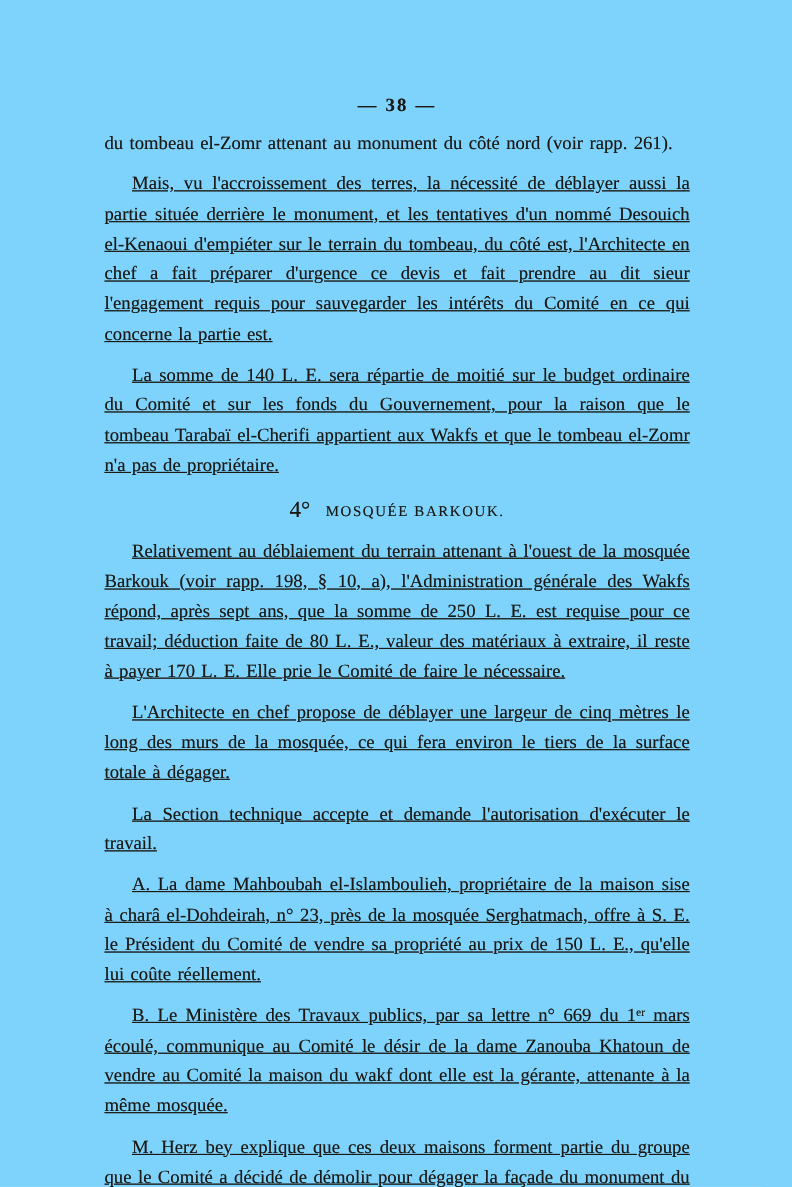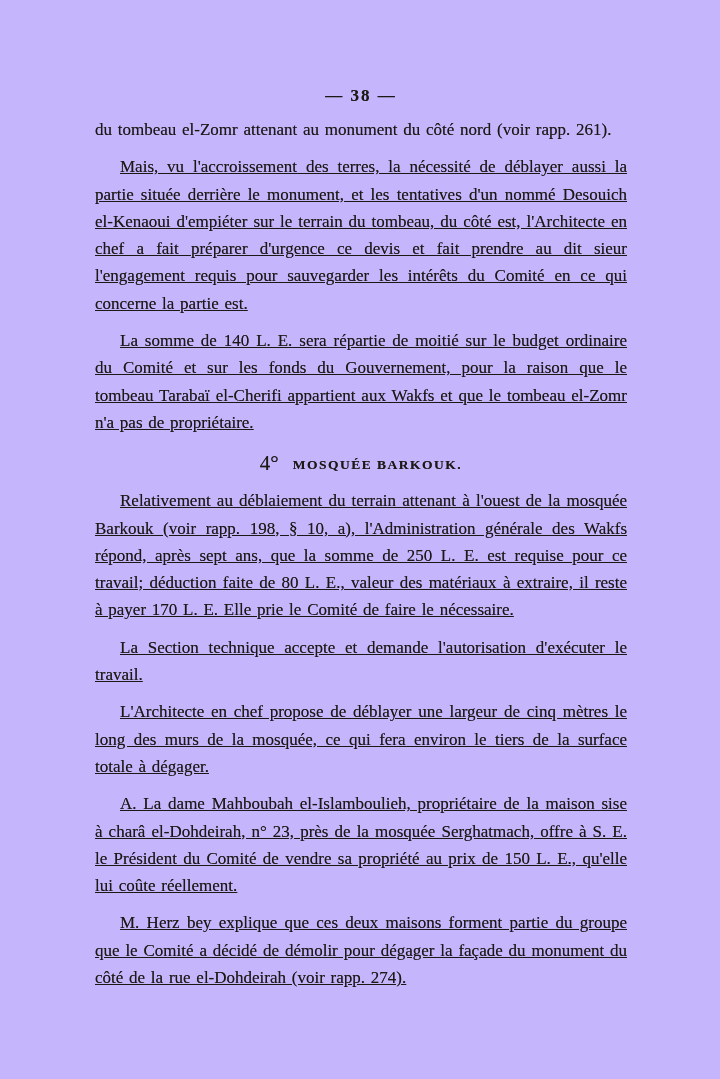--- a/index.html
+++ b/index.html
@@ -5,21 +5,21 @@
   html, body {
     margin: 0;
     padding: 0;
     background: #e8e8e8;
   }
   .scan-page {
     position: relative;
     width: 720px;
     height: 1079px;
     margin: 0 auto;
-    background: #c4b5fd;
+    background: #7dd3fc;
     overflow: hidden;
     font-family: "Liberation Serif", "DejaVu Serif", serif;
     color: #1c1813;
   }
   .text-block {
     position: absolute;
     left: 85px;
     top: 86px;
     width: 552px;
   }
@@ -50,21 +50,21 @@
     text-shadow: 0 0 0.5px rgba(20,15,10,0.55);
   }
   .section-heading .num {
     font-size: 21px;
     font-weight: normal;
     vertical-align: -1px;
     margin-right: 10px;
   }
   .section-heading .title {
     font-size: 13.5px;
-    font-weight: bold;
+    font-weight: normal;
     letter-spacing: 1.5px;
   }
 </style>
 </head>
 <body>
 
 <div class="scan-page">
   <div class="text-block">
 
     <div class="page-number">— 38 —</div>
@@ -75,24 +75,25 @@
 
     <p class="body-par indent">La somme de 140 L. E. sera répartie de moitié sur le budget ordinaire du Comité et sur les fonds du Gouvernement, pour la raison que le tombeau Tarabaï el-Cherifi appartient aux Wakfs et que le tombeau el-Zomr n'a pas de propriétaire.</p>
 
     <div class="section-heading">
       <span class="num">4°</span>
       <span class="title">MOSQUÉE BARKOUK.</span>
     </div>
 
     <p class="body-par indent">Relativement au déblaiement du terrain attenant à l'ouest de la mosquée Barkouk (voir rapp. 198, § 10, a), l'Administration générale des Wakfs répond, après sept ans, que la somme de 250 L. E. est requise pour ce travail; déduction faite de 80 L. E., valeur des matériaux à extraire, il reste à payer 170 L. E. Elle prie le Comité de faire le nécessaire.</p>
 
+    <p class="body-par indent">L'Architecte en chef propose de déblayer une largeur de cinq mètres le long des murs de la mosquée, ce qui fera environ le tiers de la surface totale à dégager.</p>
+
     <p class="body-par indent">La Section technique accepte et demande l'autorisation d'exécuter le travail.</p>
-
-    <p class="body-par indent">L'Architecte en chef propose de déblayer une largeur de cinq mètres le long des murs de la mosquée, ce qui fera environ le tiers de la surface totale à dégager.</p>
 
 
     <p class="body-par indent">A. La dame Mahboubah el-Islamboulieh, propriétaire de la maison sise à charâ el-Dohdeirah, n° 23, près de la mosquée Serghatmach, offre à S. E. le Président du Comité de vendre sa propriété au prix de 150 L. E., qu'elle lui coûte réellement.</p>
 
+    <p class="body-par indent">B. Le Ministère des Travaux publics, par sa lettre n° 669 du 1ᵉʳ mars écoulé, communique au Comité le désir de la dame Zanouba Khatoun de vendre au Comité la maison du wakf dont elle est la gérante, attenante à la même mosquée.</p>
 
     <p class="body-par indent">M. Herz bey explique que ces deux maisons forment partie du groupe que le Comité a décidé de démolir pour dégager la façade du monument du côté de la rue el-Dohdeirah (voir rapp. 274).</p>
 
   </div>
 </div>
 
 </body></html>

